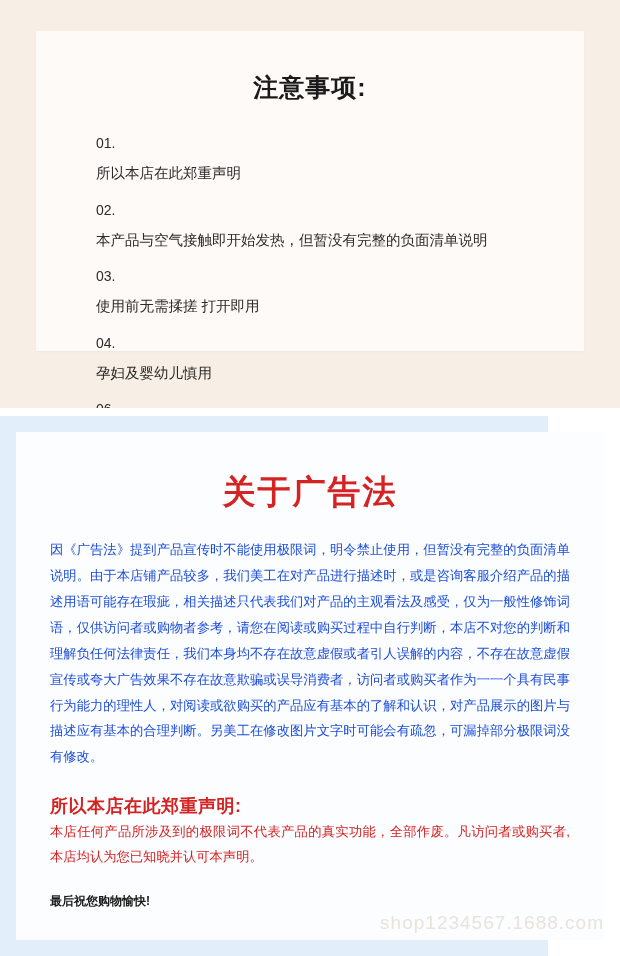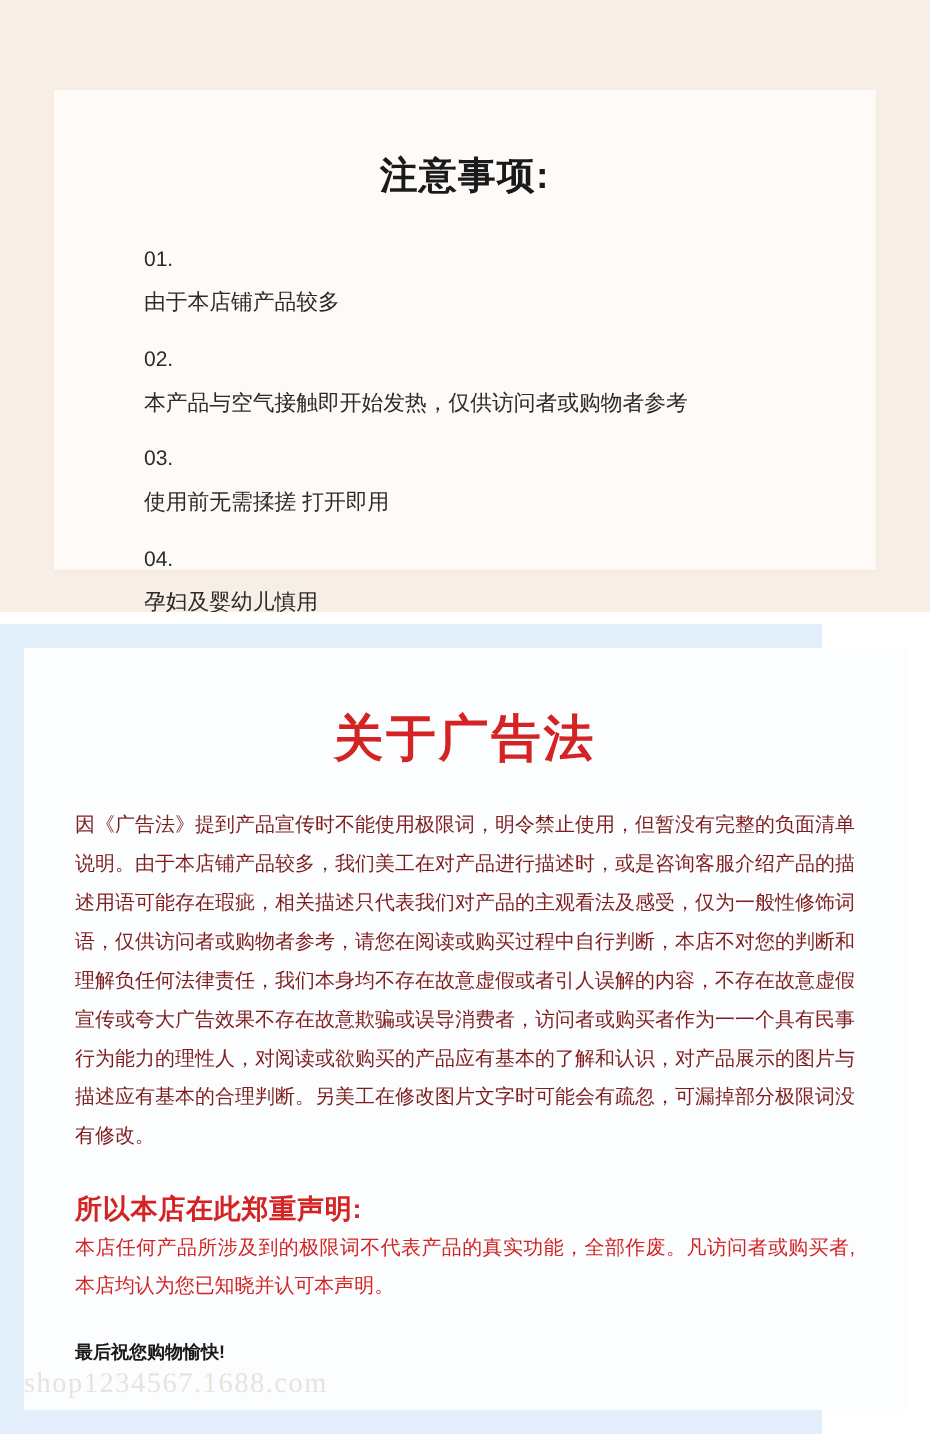--- a/index.html
+++ b/index.html
@@ -17,21 +17,21 @@
 
   
   .notice-section {
     position: absolute;
     left: 0;
     top: 0;
     width: 620px;
     height: 408px;
     background: #f7eee5;
     box-sizing: border-box;
-    padding: 60px 36px 0 36px;
+    padding: 31px 36px 0 36px;
   }
   .notice-card {
     background: #fdfaf7;
     width: 548px;
     height: 320px;
     box-sizing: border-box;
     padding: 34px 34px 0 34px;
     box-shadow: 0 1px 2px rgba(0,0,0,0.03);
   }
   .notice-title {
@@ -101,21 +101,21 @@
     text-align: center;
     font-size: 33px;
     font-weight: bold;
     color: #d42323;
     letter-spacing: 2px;
     margin: 12px 0 22px 0;
   }
   .law-body {
     font-size: 13.3px;
     line-height: 1.95;
-    color: #7f1d1d;
+    color: #1d4ed8;
     text-align: justify;
     margin: 0 0 24px 0;
     text-indent: 0;
   }
   .law-subtitle {
     font-size: 18px;
     font-weight: bold;
     color: #d42323;
     margin: 0 0 2px 0;
     letter-spacing: 0.5px;
@@ -131,42 +131,42 @@
     font-size: 12px;
     font-weight: bold;
     color: #1a1a1a;
     margin: 0;
   }
   .watermark {
     position: absolute;
     left: 0;
     bottom: 6px;
     width: 100%;
-    text-align: left;
+    text-align: right;
     font-size: 19px;
     color: #e9e3dc;
     letter-spacing: 1px;
-    font-family: Liberation Serif, serif;
+    font-family: Liberation Sans, sans-serif;
     user-select: none;
   }
 </style>
 </head>
 <body>
 
 <section class="notice-section">
   <div class="notice-card">
     <h1 class="notice-title">注意事项:</h1>
     <ul class="notice-list">
       <li class="notice-item">
         <span class="notice-num">01.</span>
-        <span class="notice-text">由于本店铺产品较多</span>
+        <span class="notice-text">所以本店在此郑重声明</span>
       </li>
       <li class="notice-item">
         <span class="notice-num">02.</span>
-        <span class="notice-text">本产品与空气接触即开始发热，仅供访问者或购物者参考</span>
+        <span class="notice-text">本产品与空气接触即开始发热，但暂没有完整的负面清单说明</span>
       </li>
       <li class="notice-item">
         <span class="notice-num">03.</span>
         <span class="notice-text">使用前无需揉搓 打开即用</span>
       </li>
       <li class="notice-item">
         <span class="notice-num">04.</span>
         <span class="notice-text">孕妇及婴幼儿慎用</span>
       </li>
       <li class="notice-item">

